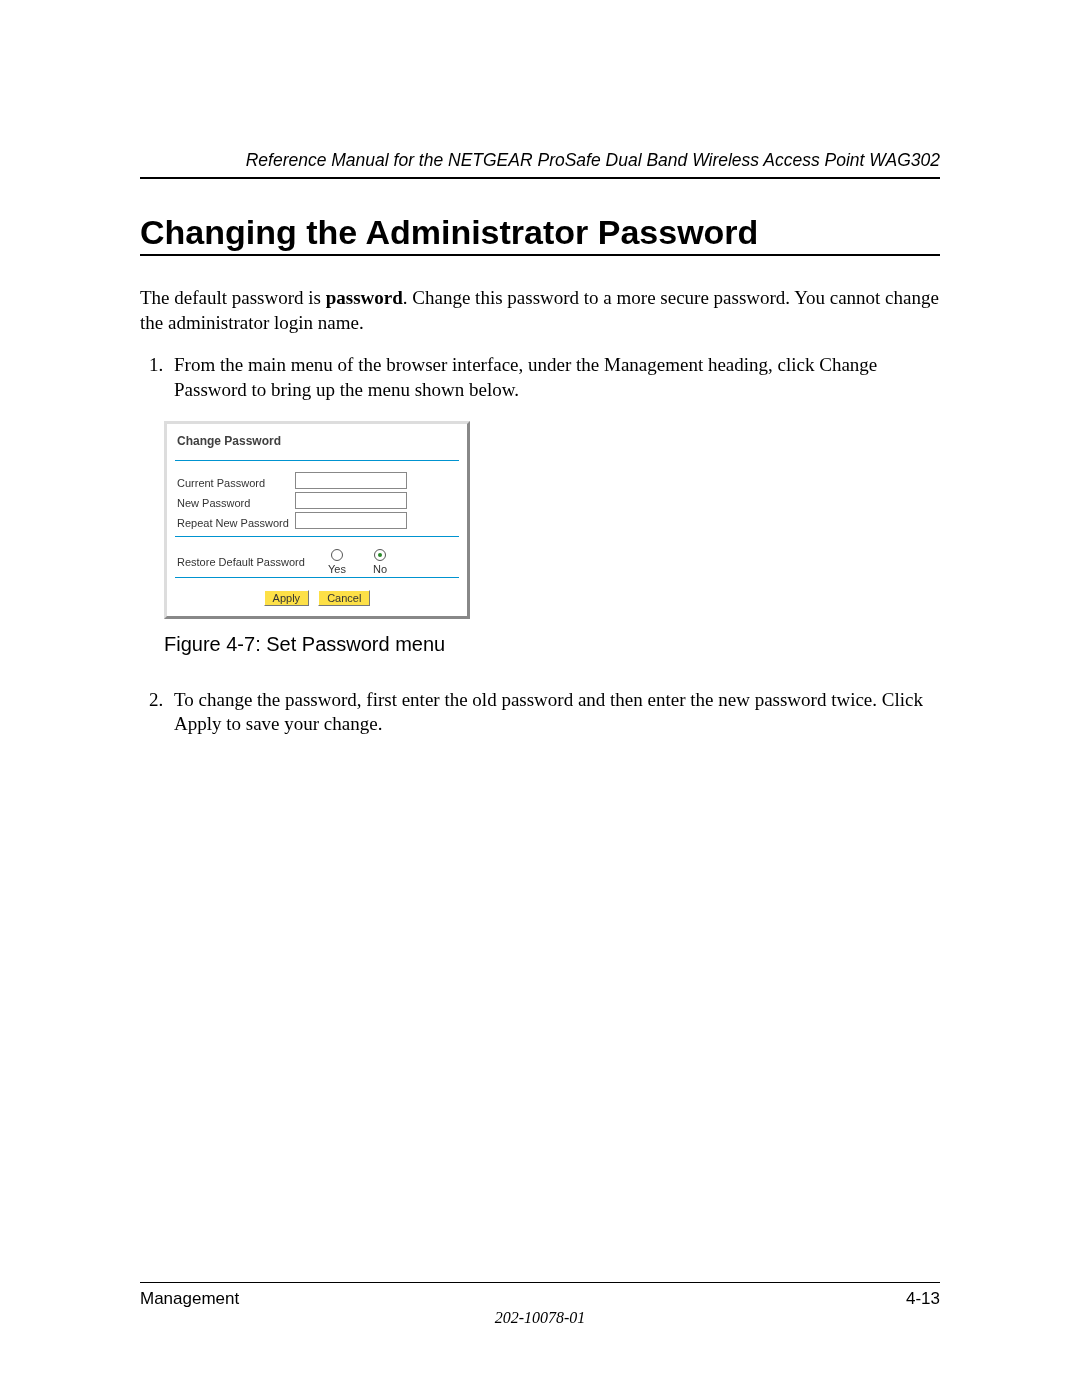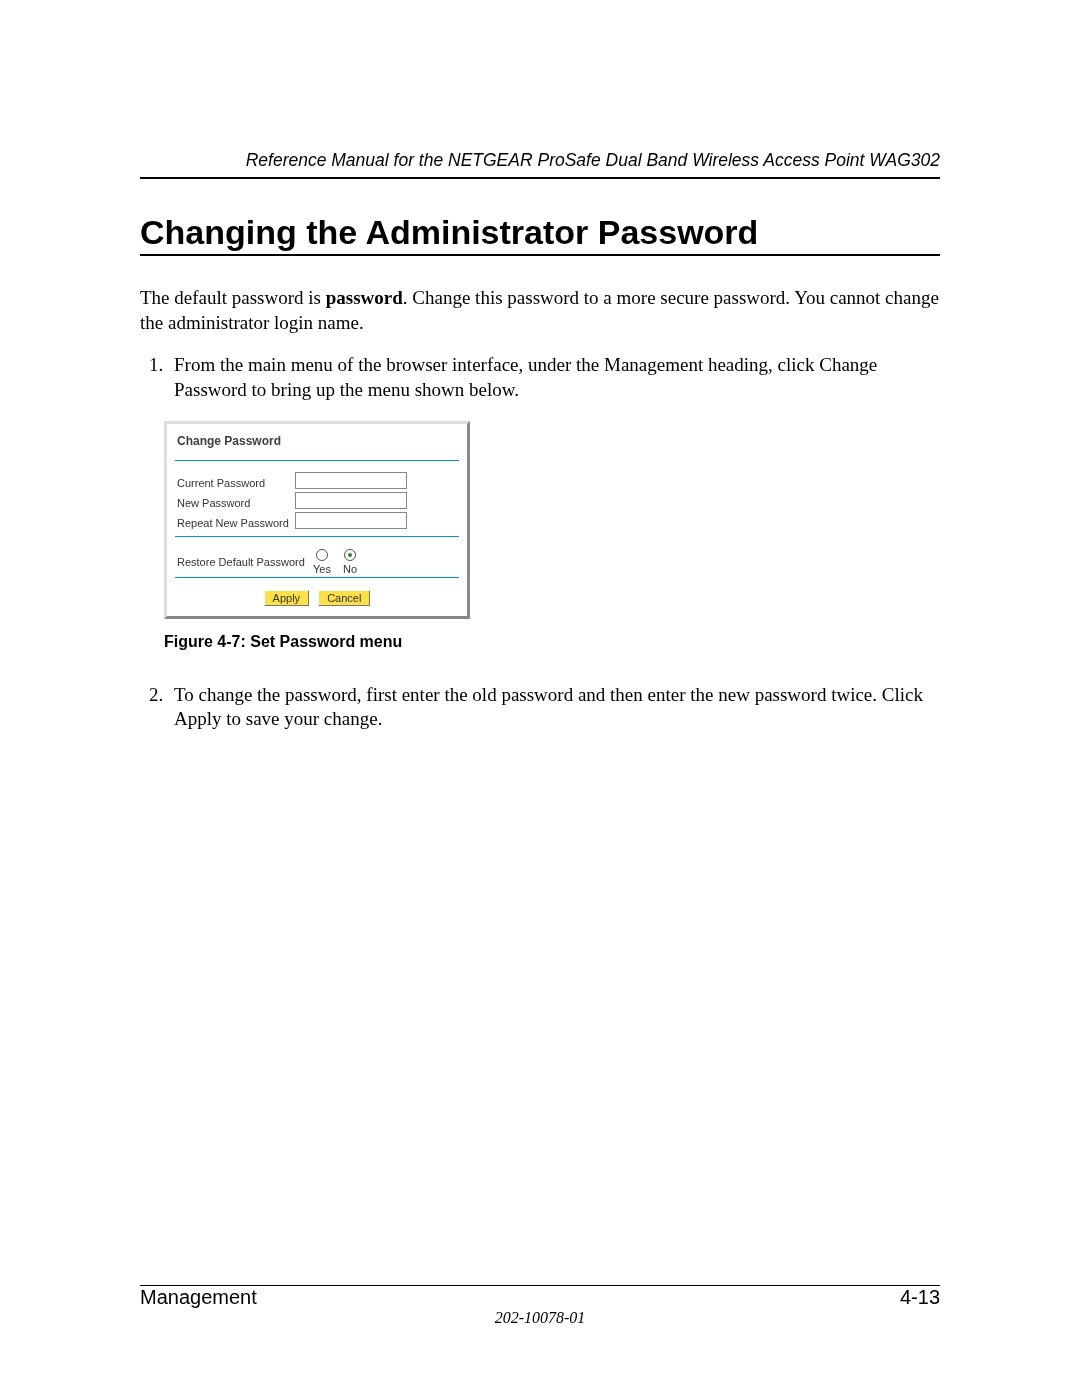--- a/index.html
+++ b/index.html
@@ -88,21 +88,21 @@
     flex: 0 0 auto;
     width: 110px;
     height: 15px;
     border: 1px solid #888;
     background: #fff;
   }
   .restore-row {
     display: flex;
     align-items: center;
     padding: 6px 2px 2px 10px;
-    gap: 6px;
+    gap: 21px;
   }
   .radio {
     display: inline-flex;
     align-items: center;
     gap: 2px;
     margin-right: 6px;
     flex-direction: column;
   }
   .radio-dot {
     width: 10px; height: 10px;
@@ -132,37 +132,38 @@
     border-left: 1px solid #fff;
     border-right: 1px solid #777;
     border-bottom: 1px solid #777;
     padding: 1px 8px;
     margin: 0 3px;
     cursor: pointer;
     display: inline-block;
   }
   .figure-caption {
     font-family: Arial, Helvetica, sans-serif;
-    font-weight: bold;
-    font-size: 16px;
+    font-weight: normal;
+    font-size: 20px;
     margin: 0 0 32px 24px;
   }
 
   
   .footer {
     position: absolute;
     left: 140px; right: 140px;
     bottom: 70px;
   }
   .footer-line {
     border-top: 1px solid #000;
+    padding-top: 6px;
     display: flex;
     justify-content: space-between;
     font-family: Arial, Helvetica, sans-serif;
-    font-size: 20px;
+    font-size: 17px;
   }
   .footer-docnum {
     text-align: center;
     font-style: italic;
     font-size: 16px;
     font-family: "Times New Roman", serif;
   }
 </style>
 </head>
 <body>

